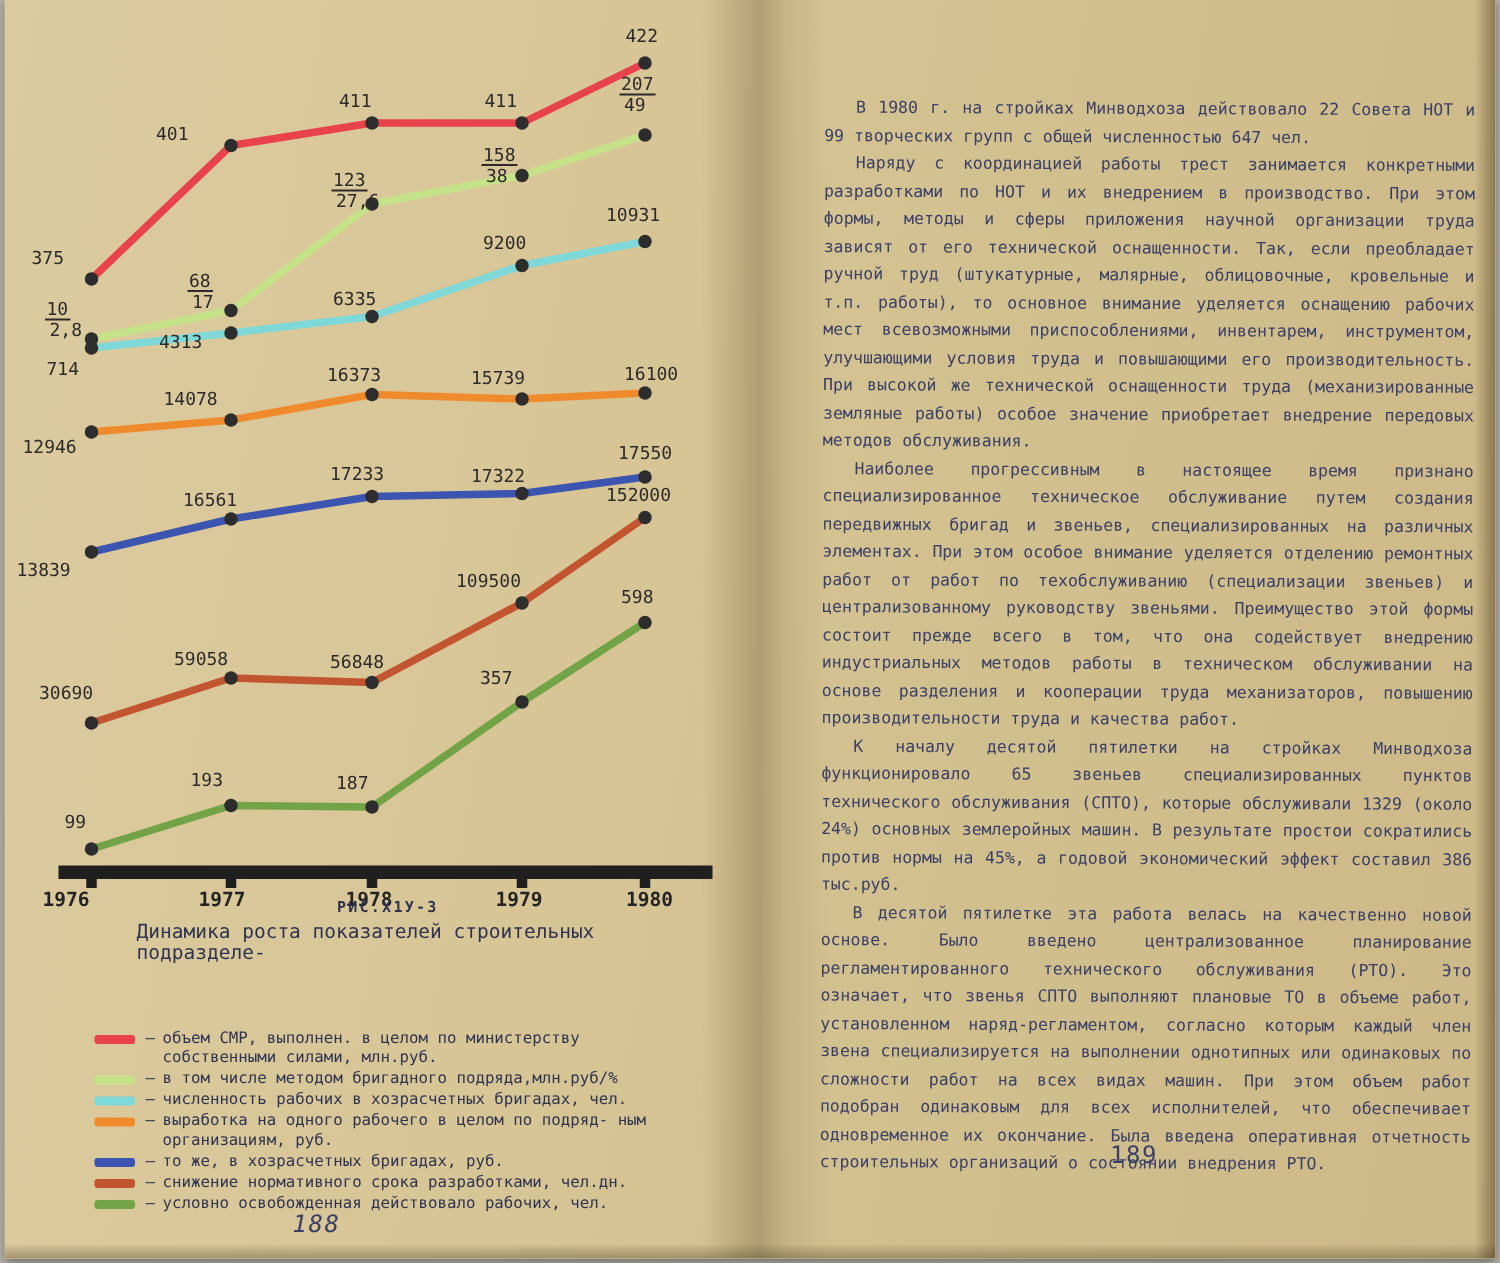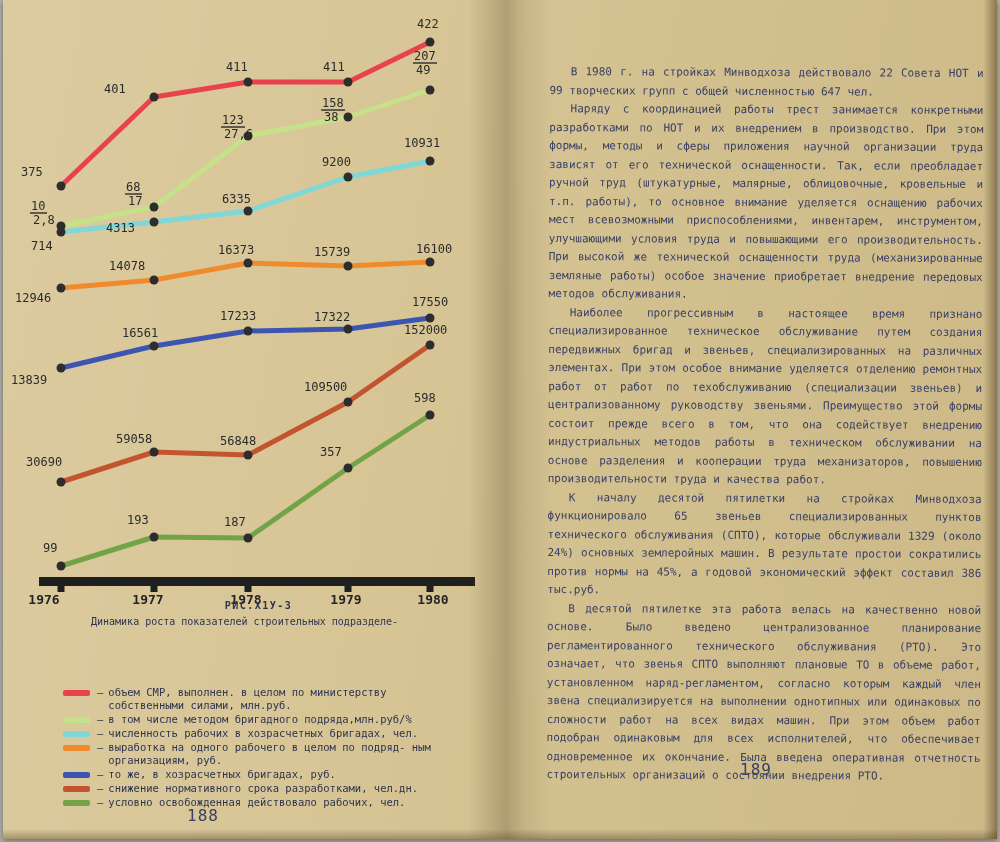--- a/index.html
+++ b/index.html
@@ -12,28 +12,28 @@
   .edge-right{position:absolute;right:0;top:0;width:14px;height:100%;pointer-events:none;
         background:linear-gradient(90deg,rgba(0,0,0,0),rgba(70,52,25,.5));}
   .edge-bottom{position:absolute;bottom:0;left:0;width:100%;height:10px;pointer-events:none;
         background:linear-gradient(rgba(0,0,0,0),rgba(60,45,20,.35));}
   .page{position:absolute;top:0;height:100%;}
   .page-left{left:0;width:500px;}
   .page-right{left:500px;width:494px;}
   #chart-svg{position:absolute;left:0;top:0;width:505px;height:615px;}
   .caption{position:absolute;left:88px;top:600px;width:335px;color:#2e3450;}
   .fig-title{text-align:center;font-size:10px;letter-spacing:1.5px;margin-bottom:4px;font-weight:bold;}
-  .fig-caption div{font-size:10px;line-height:13.5px;}
+  .fig-caption div{font-size:13px;line-height:13.5px;}
   .legend{position:absolute;left:60px;top:686px;width:410px;color:#2e3450;}
   .lrow{display:flex;align-items:flex-start;margin-bottom:1px;font-size:10.5px;line-height:13px;}
   .swatch{width:27px;height:6px;border-radius:2px;margin:4px 7px 0 0;flex:none;}
   .dash{margin-right:5px;flex:none;}
   .ltext{width:340px;}
   .pagenum{position:absolute;font-size:16px;color:#3a4066;letter-spacing:1px;}
-  .pagenum-left{left:184px;top:806px;}
+  .pagenum-left{left:192px;top:806px;font-style:italic;}
   .pagenum-right{left:237px;top:760px;}
   .bodytext{position:absolute;left:45px;top:64px;width:434px;font-size:11px;line-height:18.5px;
         color:#3a4066;text-align:justify;transform:rotate(.25deg);}
   .bodytext p{margin:0;text-indent:3.2ch;}
 </style>
 </head>
 <body>
 
 <div class="scan">
 

